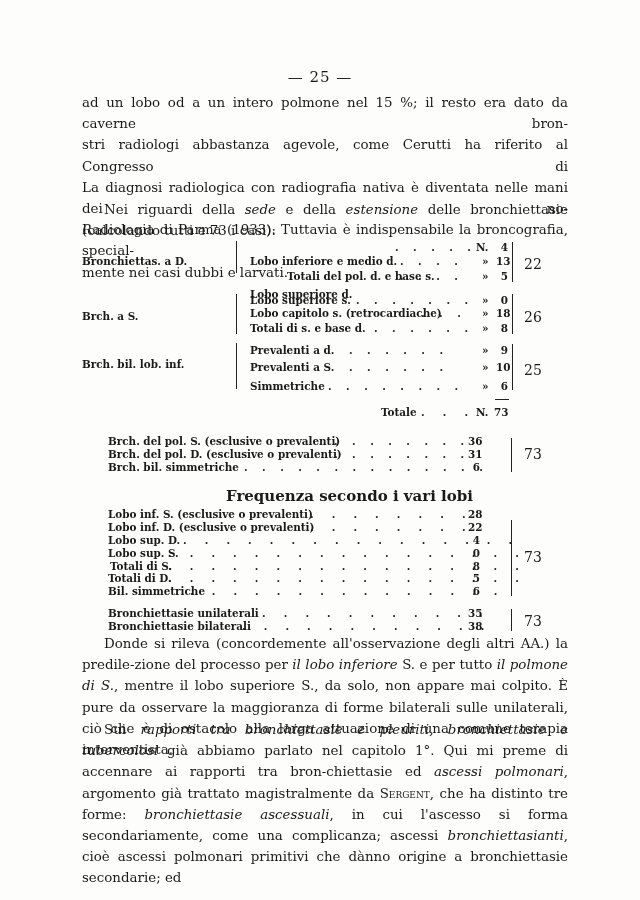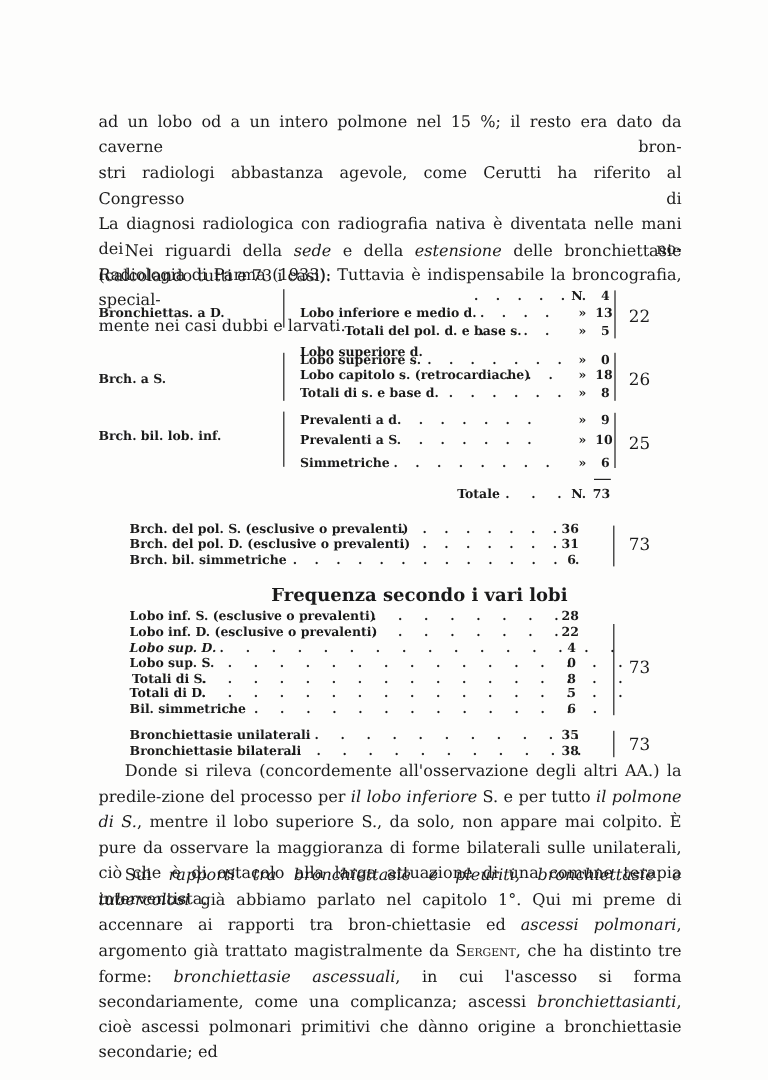--- a/index.html
+++ b/index.html
@@ -14,20 +14,21 @@
   .dots{letter-spacing:0;}
   .br{position:absolute;font-size:0;border-left:1.6px solid #222;}
   .tot{position:absolute;font-size:14px;}
   .rule{position:absolute;height:1px;background:#222;}
 </style>
 </head>
 <body>
 
 <div class="page">
 
+  <div class="folio">— 25 —</div>
 
   <div class="para" style="top:92px;">
     <div style="text-align-last:justify;">ad un lobo od a un intero polmone nel 15 %; il resto era dato da caverne bron-</div>
     <div style="text-align-last:justify;">stri radiologi abbastanza agevole, come Cerutti ha riferito al Congresso di</div>
     <div style="text-align-last:justify;">La diagnosi radiologica con radiografia nativa è diventata nelle mani dei no-</div>
     <div style="text-align-last:justify;">Radiologia di Parma (1933). Tuttavia è indispensabile la broncografia, special-</div>
     <div>mente nei casi dubbi e larvati.</div>
   </div>
 
   <div class="para" style="top:199px;">
@@ -105,21 +106,21 @@
     <div class="t" style="left:468px;top:448px;width:12px;text-align:right;">31</div>
     <div class="t" style="left:468px;top:461px;width:12px;text-align:right;">6</div>
     <div class="br" style="left:511px;top:438px;height:34px;"></div>
     <div class="tot" style="left:524px;top:446px;">73</div>
   </div>
 
   <div>
     <div class="t" style="left:226px;top:487px;font-size:15px;">Frequenza secondo i vari lobi</div>
     <div class="t" style="left:108px;top:508px;">Lobo inf. S. (esclusive o prevalenti)</div>
     <div class="t" style="left:108px;top:521px;">Lobo inf. D. (esclusive o prevalenti)</div>
-    <div class="t" style="left:108px;top:534px;font-style:italic;">Lobo sup. D.</div>
+    <div class="t" style="left:108px;top:534px;">Lobo sup. D.</div>
     <div class="t" style="left:108px;top:547px;">Lobo sup. S.</div>
     <div class="t" style="left:110px;top:560px;">Totali di S.</div>
     <div class="t" style="left:108px;top:572px;">Totali di D.</div>
     <div class="t" style="left:108px;top:585px;">Bil. simmetriche</div>
     <div class="t dots" style="left:310px;top:508px;">.&nbsp;&nbsp;&nbsp;&nbsp;&nbsp;.&nbsp;&nbsp;&nbsp;&nbsp;&nbsp;.&nbsp;&nbsp;&nbsp;&nbsp;&nbsp;.&nbsp;&nbsp;&nbsp;&nbsp;&nbsp;.&nbsp;&nbsp;&nbsp;&nbsp;&nbsp;.&nbsp;&nbsp;&nbsp;&nbsp;&nbsp;.&nbsp;&nbsp;&nbsp;&nbsp;&nbsp;.</div>
     <div class="t dots" style="left:310px;top:521px;">.&nbsp;&nbsp;&nbsp;&nbsp;&nbsp;.&nbsp;&nbsp;&nbsp;&nbsp;&nbsp;.&nbsp;&nbsp;&nbsp;&nbsp;&nbsp;.&nbsp;&nbsp;&nbsp;&nbsp;&nbsp;.&nbsp;&nbsp;&nbsp;&nbsp;&nbsp;.&nbsp;&nbsp;&nbsp;&nbsp;&nbsp;.&nbsp;&nbsp;&nbsp;&nbsp;&nbsp;.</div>
     <div class="t dots" style="left:183px;top:534px;">.&nbsp;&nbsp;&nbsp;&nbsp;&nbsp;.&nbsp;&nbsp;&nbsp;&nbsp;&nbsp;.&nbsp;&nbsp;&nbsp;&nbsp;&nbsp;.&nbsp;&nbsp;&nbsp;&nbsp;&nbsp;.&nbsp;&nbsp;&nbsp;&nbsp;&nbsp;.&nbsp;&nbsp;&nbsp;&nbsp;&nbsp;.&nbsp;&nbsp;&nbsp;&nbsp;&nbsp;.&nbsp;&nbsp;&nbsp;&nbsp;&nbsp;.&nbsp;&nbsp;&nbsp;&nbsp;&nbsp;.&nbsp;&nbsp;&nbsp;&nbsp;&nbsp;.&nbsp;&nbsp;&nbsp;&nbsp;&nbsp;.&nbsp;&nbsp;&nbsp;&nbsp;&nbsp;.&nbsp;&nbsp;&nbsp;&nbsp;&nbsp;.&nbsp;&nbsp;&nbsp;&nbsp;&nbsp;.&nbsp;&nbsp;&nbsp;&nbsp;&nbsp;.</div>
     <div class="t dots" style="left:168px;top:547px;">.&nbsp;&nbsp;&nbsp;&nbsp;&nbsp;.&nbsp;&nbsp;&nbsp;&nbsp;&nbsp;.&nbsp;&nbsp;&nbsp;&nbsp;&nbsp;.&nbsp;&nbsp;&nbsp;&nbsp;&nbsp;.&nbsp;&nbsp;&nbsp;&nbsp;&nbsp;.&nbsp;&nbsp;&nbsp;&nbsp;&nbsp;.&nbsp;&nbsp;&nbsp;&nbsp;&nbsp;.&nbsp;&nbsp;&nbsp;&nbsp;&nbsp;.&nbsp;&nbsp;&nbsp;&nbsp;&nbsp;.&nbsp;&nbsp;&nbsp;&nbsp;&nbsp;.&nbsp;&nbsp;&nbsp;&nbsp;&nbsp;.&nbsp;&nbsp;&nbsp;&nbsp;&nbsp;.&nbsp;&nbsp;&nbsp;&nbsp;&nbsp;.&nbsp;&nbsp;&nbsp;&nbsp;&nbsp;.&nbsp;&nbsp;&nbsp;&nbsp;&nbsp;.&nbsp;&nbsp;&nbsp;&nbsp;&nbsp;.</div>
     <div class="t dots" style="left:168px;top:560px;">.&nbsp;&nbsp;&nbsp;&nbsp;&nbsp;.&nbsp;&nbsp;&nbsp;&nbsp;&nbsp;.&nbsp;&nbsp;&nbsp;&nbsp;&nbsp;.&nbsp;&nbsp;&nbsp;&nbsp;&nbsp;.&nbsp;&nbsp;&nbsp;&nbsp;&nbsp;.&nbsp;&nbsp;&nbsp;&nbsp;&nbsp;.&nbsp;&nbsp;&nbsp;&nbsp;&nbsp;.&nbsp;&nbsp;&nbsp;&nbsp;&nbsp;.&nbsp;&nbsp;&nbsp;&nbsp;&nbsp;.&nbsp;&nbsp;&nbsp;&nbsp;&nbsp;.&nbsp;&nbsp;&nbsp;&nbsp;&nbsp;.&nbsp;&nbsp;&nbsp;&nbsp;&nbsp;.&nbsp;&nbsp;&nbsp;&nbsp;&nbsp;.&nbsp;&nbsp;&nbsp;&nbsp;&nbsp;.&nbsp;&nbsp;&nbsp;&nbsp;&nbsp;.&nbsp;&nbsp;&nbsp;&nbsp;&nbsp;.</div>
     <div class="t dots" style="left:168px;top:572px;">.&nbsp;&nbsp;&nbsp;&nbsp;&nbsp;.&nbsp;&nbsp;&nbsp;&nbsp;&nbsp;.&nbsp;&nbsp;&nbsp;&nbsp;&nbsp;.&nbsp;&nbsp;&nbsp;&nbsp;&nbsp;.&nbsp;&nbsp;&nbsp;&nbsp;&nbsp;.&nbsp;&nbsp;&nbsp;&nbsp;&nbsp;.&nbsp;&nbsp;&nbsp;&nbsp;&nbsp;.&nbsp;&nbsp;&nbsp;&nbsp;&nbsp;.&nbsp;&nbsp;&nbsp;&nbsp;&nbsp;.&nbsp;&nbsp;&nbsp;&nbsp;&nbsp;.&nbsp;&nbsp;&nbsp;&nbsp;&nbsp;.&nbsp;&nbsp;&nbsp;&nbsp;&nbsp;.&nbsp;&nbsp;&nbsp;&nbsp;&nbsp;.&nbsp;&nbsp;&nbsp;&nbsp;&nbsp;.&nbsp;&nbsp;&nbsp;&nbsp;&nbsp;.&nbsp;&nbsp;&nbsp;&nbsp;&nbsp;.</div>

